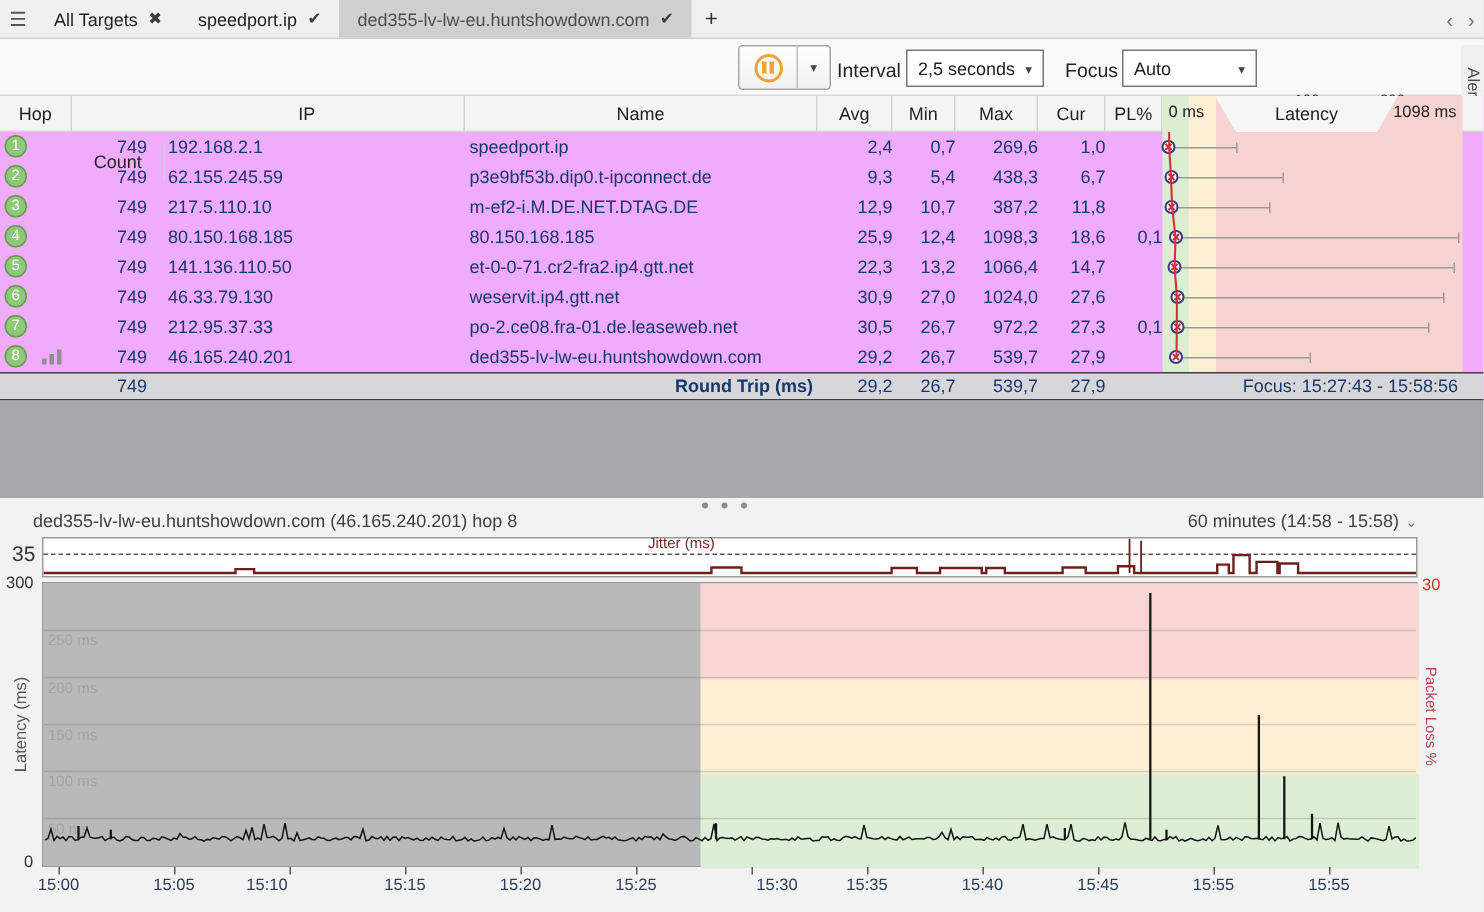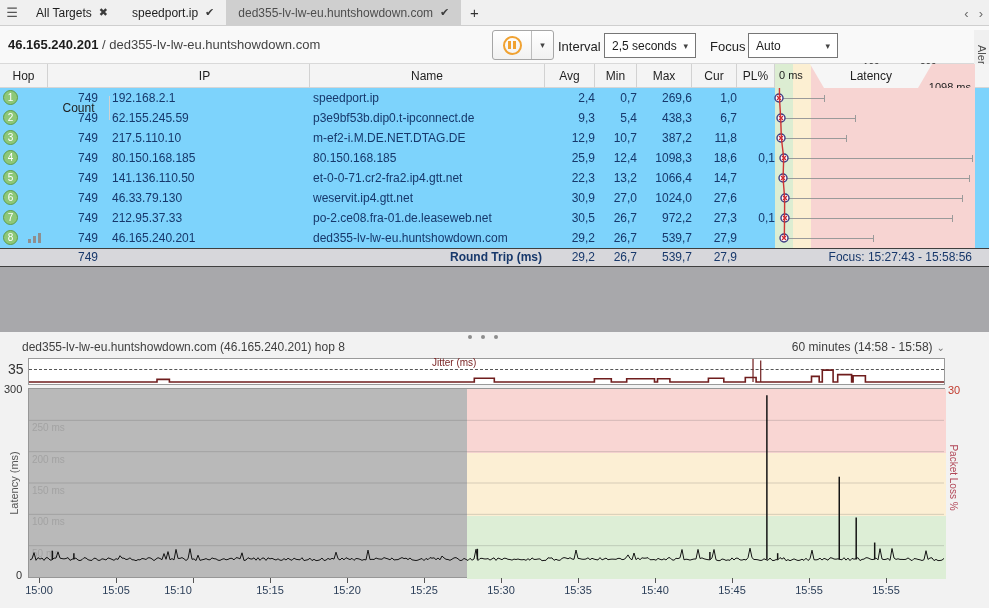--- a/index.html
+++ b/index.html
@@ -28,28 +28,28 @@
   .lbl { font-size:13px; color:#222; top:13px; }
   .combo { top:7px; height:25px; background:#fff; border:1px solid #767676; font-size:12px; color:#1c1c1c; display:flex; align-items:center; padding:0 7px; cursor:pointer; }
   .combo .car { margin-left:auto; font-size:9px; color:#444; }
   .scale-lbls { left:848px; top:36px; width:114px; font-size:10px; color:#333; }
   .scale-lbls span { position:absolute; top:0; }
   .scalebar { left:848px; top:48px; width:114px; height:7px; display:flex; }
   .scalebar i { display:block; height:100%; }
   #alerts-tab { right:0; top:30px; width:15px; height:58px; writing-mode:vertical-rl; font-size:11px; color:#4c4c4c; display:flex; align-items:center; justify-content:center; background:#f0f0f0; cursor:pointer; }
 
   
-  #ttable { left:0; top:64px; width:989px; height:203px; background:#7dd3fc; }
+  #ttable { left:0; top:64px; width:989px; height:203px; background:#f0abfc; }
   #thdr { left:0; top:0; width:989px; height:24px; background:#f4f4f4; border-bottom:1px solid #d6d6d6; font-size:12px; color:#1f1f1f; }
   .hcell { position:absolute; top:0; height:24px; display:flex; align-items:center; justify-content:center; border-right:1px solid #d2d2d2; cursor:pointer; }
   .zonebg { background-image:linear-gradient(to right,#dcedd2 0,#dcedd2 18px,#fcefd2 18px,#fcefd2 36px,#f7d4d2 36px,#f7d4d2 100%); }
   #lat-hdr { left:775px; top:0; width:200px; height:24px; }
   #lat-hdr .trap { position:absolute; left:35px; top:0; width:122px; height:24px; background:#f6f6f6; clip-path:polygon(0 0,100% 0,calc(100% - 14px) 100%,14px 100%); display:flex; align-items:center; justify-content:center; font-size:12px; color:#1f1f1f; }
   #lat-hdr .l0 { position:absolute; left:4px; top:5px; font-size:11px; color:#222; }
-  #lat-hdr .l1 { position:absolute; right:4px; top:5px; font-size:11px; color:#222;margin-top:12px; }
+  #lat-hdr .l1 { position:absolute; right:4px; top:5px; font-size:11px; color:#222; }
   #rows { left:0; top:24px; width:989px; height:160px; }
   .trow { position:absolute; left:0; width:989px; height:20px; font-size:12px; color:#17386b; cursor:pointer; }
   .cell { position:absolute; top:0; height:20px; line-height:20px; white-space:nowrap; }
   .num { text-align:right; }
   .badge { position:absolute; left:3px; top:2px; width:15px; height:15px; border-radius:50%; background:#8ec878; border:1px solid #5f9c49; color:#fff; font-size:10px; line-height:13px; text-align:center; }
   .bars-ic { position:absolute; left:28px; top:5px; width:14px; height:10px; }
   .bars-ic i { position:absolute; bottom:0; width:3px; background:#8f8f8f; }
   .c-lat { position:absolute; left:775px; top:0; width:200px; height:20px; }
   .whisk { position:absolute; height:1px; background:#9a9a9a; top:10px; }
   .wcap { position:absolute; width:1px; height:7px; background:#9a9a9a; top:7px; }
@@ -105,23 +105,20 @@
   </div>
     </div>
   <div class="newtab">+</div>
   <div class="navarrows">
     <span>‹</span>
     <span>›</span>
   </div>
 </div>
 
 <div class="abs" id="thead">
-  <div class="abs" id="target-title">
-    <b>46.165.240.201</b><span> / </span><span>ded355-lv-lw-eu.huntshowdown.com</span>
-  </div>
   <div class="abs pausegrp">
     <div class="pausemain">
       <span class="pcirc">
           <i></i>
           <i></i>
         </span>
     </div>
     <div class="pausedrop">
         <span>▾</span>
       </div>
@@ -406,21 +403,21 @@
       <span class="xlbl" style="left: 94px;">15:05</span>
       <i class="xtick" style="left: 193px;"></i>
       <span class="xlbl" style="left: 156px;">15:10</span>
       <i class="xtick" style="left: 270px;"></i>
       <span class="xlbl" style="left: 248px; text-align: center;">15:15</span>
       <i class="xtick" style="left: 347px;"></i>
       <span class="xlbl" style="left: 325px;">15:20</span>
       <i class="xtick" style="left: 424px;"></i>
       <span class="xlbl" style="left: 402px;">15:25</span>
       <i class="xtick" style="left: 501px;"></i>
-      <span class="xlbl" style="left: 479px;">15:30</span>
+      <span class="xlbl" style="left: 496px;">15:30</span>
       <i class="xtick" style="left: 578px;"></i>
       <span class="xlbl" style="left: 556px;">15:35</span>
       <i class="xtick" style="left: 655px;"></i>
       <span class="xlbl" style="left: 633px;">15:40</span>
       <i class="xtick" style="left: 732px;"></i>
       <span class="xlbl" style="left: 710px;">15:45</span>
       <i class="xtick" style="left: 809px;"></i>
       <span class="xlbl" style="left: 787px;">15:55</span>
       <i class="xtick" style="left: 886px;"></i>
       <span class="xlbl" style="left: 864px;">15:55</span>

